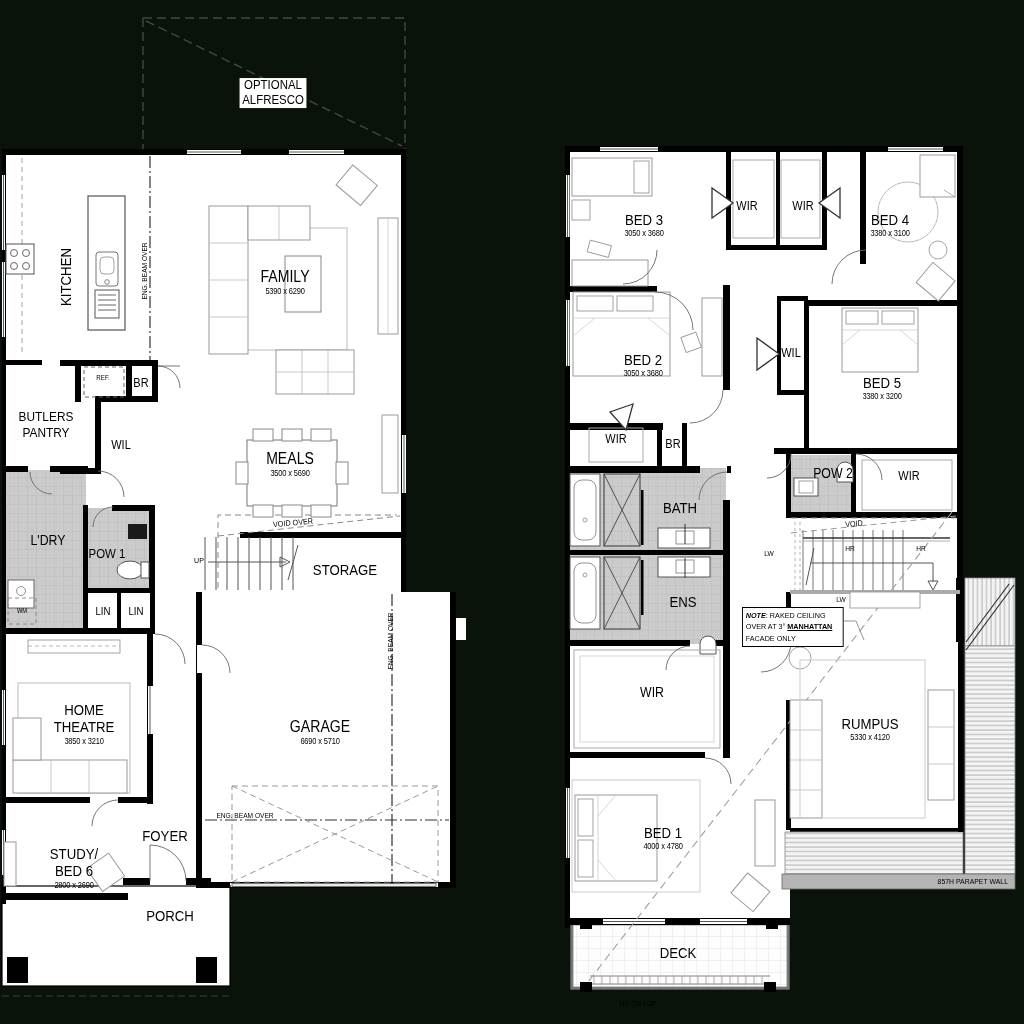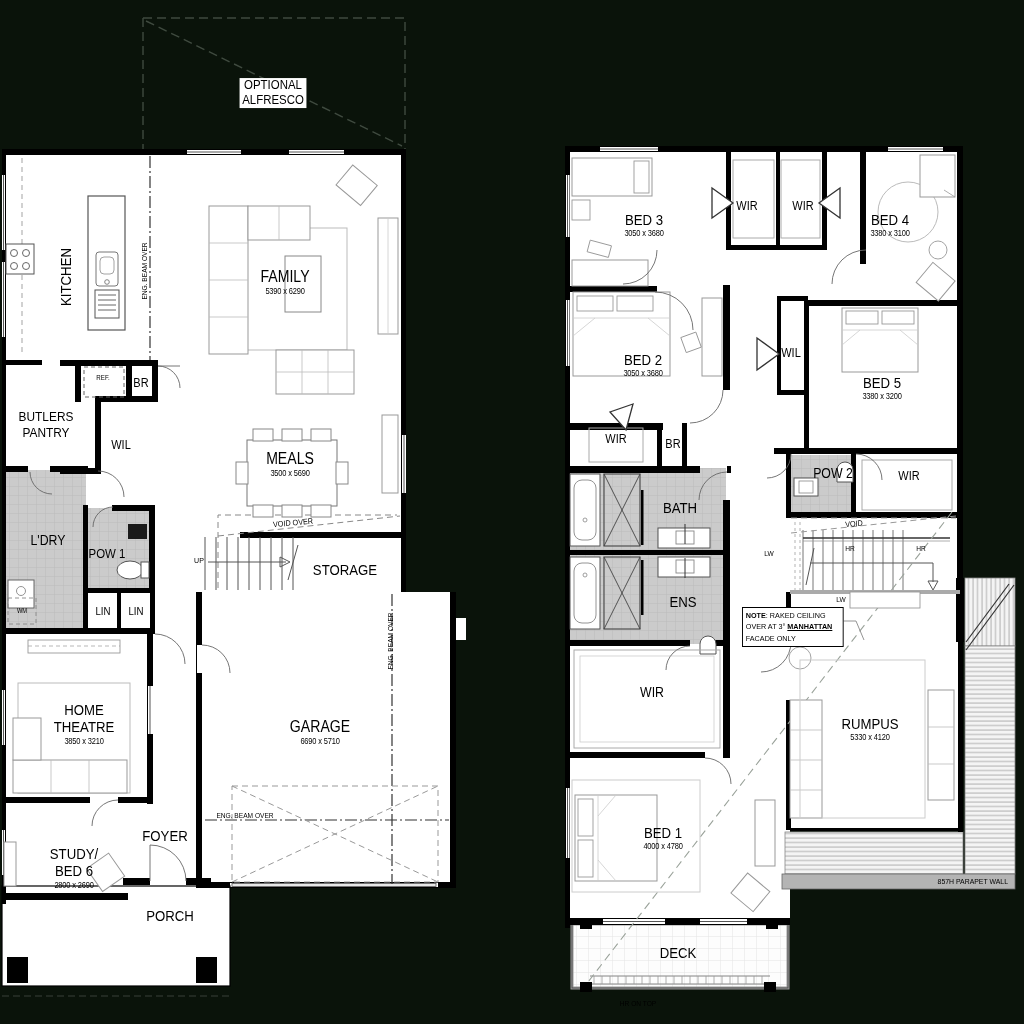--- a/index.html
+++ b/index.html
@@ -14,21 +14,21 @@
   .closet{font-size:12.5px;}
   .small{font-size:11px;}
   .tiny{font-size:7.5px;}
   .vtiny{font-size:6.5px;}
   .wrap{white-space:normal;}
   .rot{transform:translate(-50%,-50%) rotate(-90deg) scaleX(.88);}
   .boxed{background:#fff;padding:0 2px;}
   .notebox{position:absolute;left:742px;top:607px;width:99px;background:#fff;
            border:1.5px solid #000;font-size:7.6px;line-height:1.5;padding:2px 3px;
            text-align:left;transform:scaleX(.95);transform-origin:left top;}
-  .notebox b{font-weight:bold;}
+  .notebox b{font-weight:bold;font-style:italic;}
   .u{font-weight:bold;text-decoration:underline;}
   .right-anchor{transform:translate(-100%,-50%) scaleX(.92);transform-origin:right center;}
 </style>
 </head>
 <body>
 
 <div id="stage">
 
 <svg id="drawing" width="1024" height="1024" viewBox="0 0 1024 1024">
   <defs>

